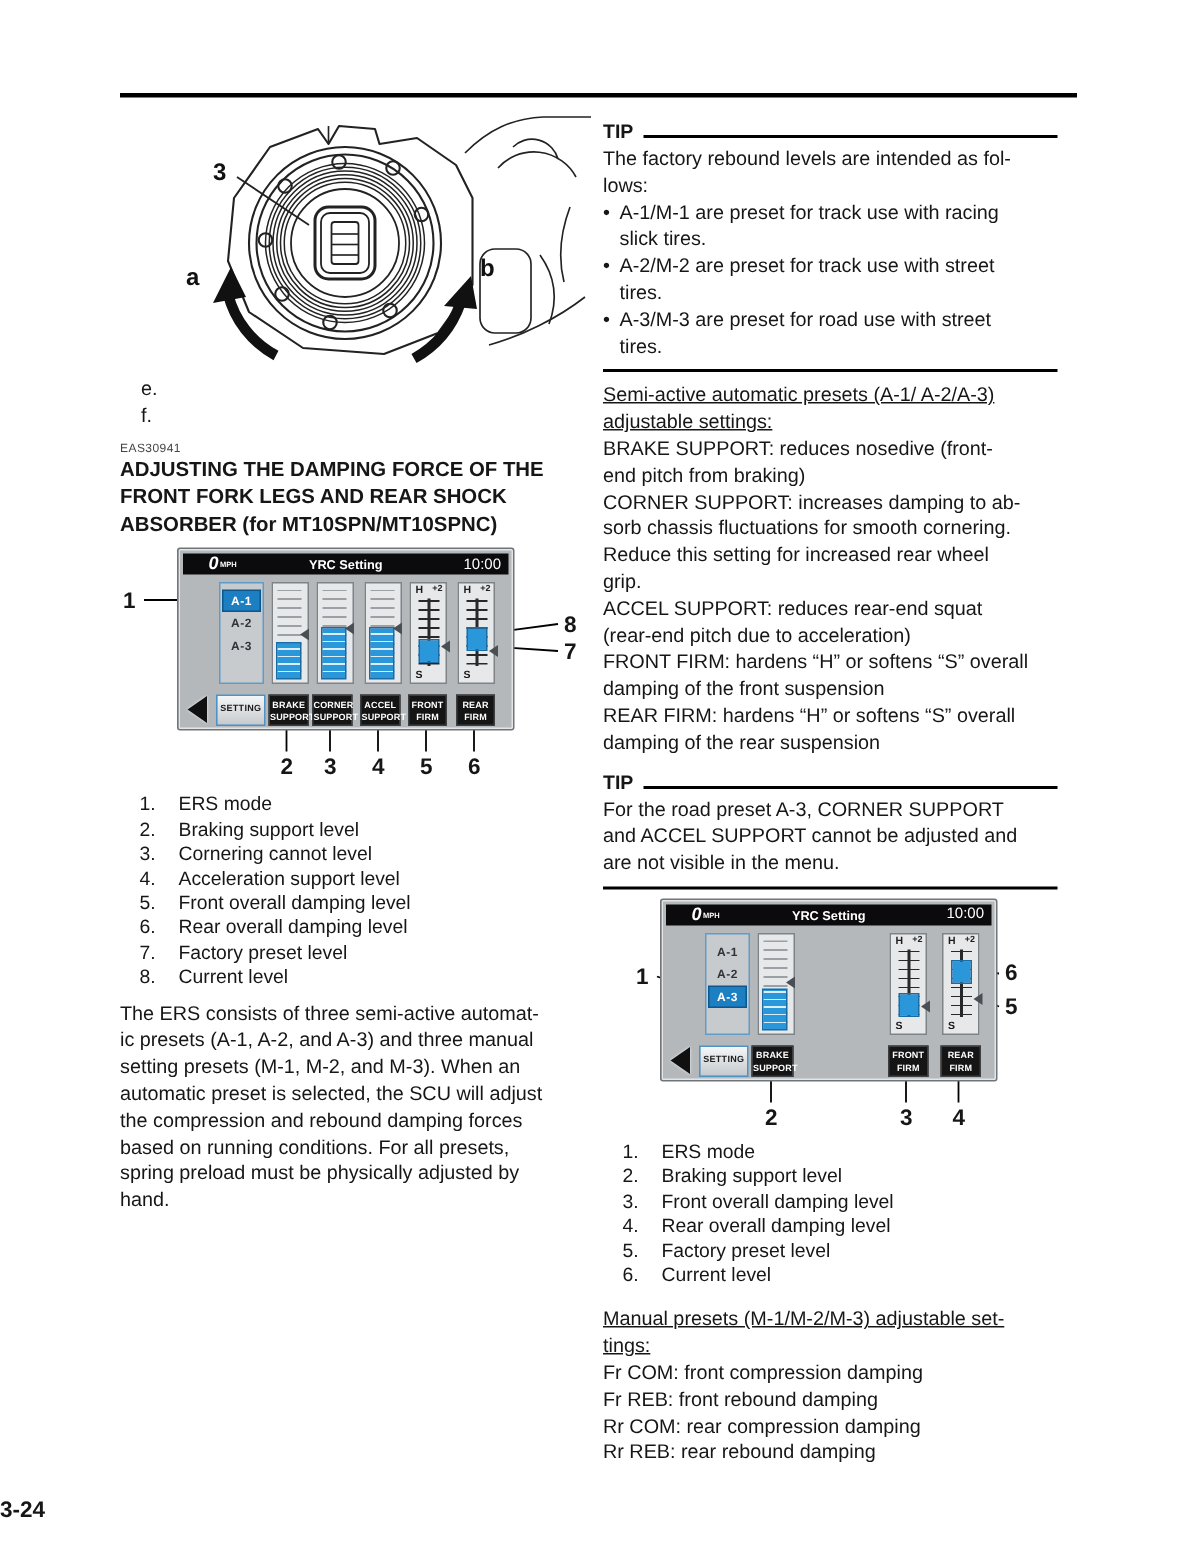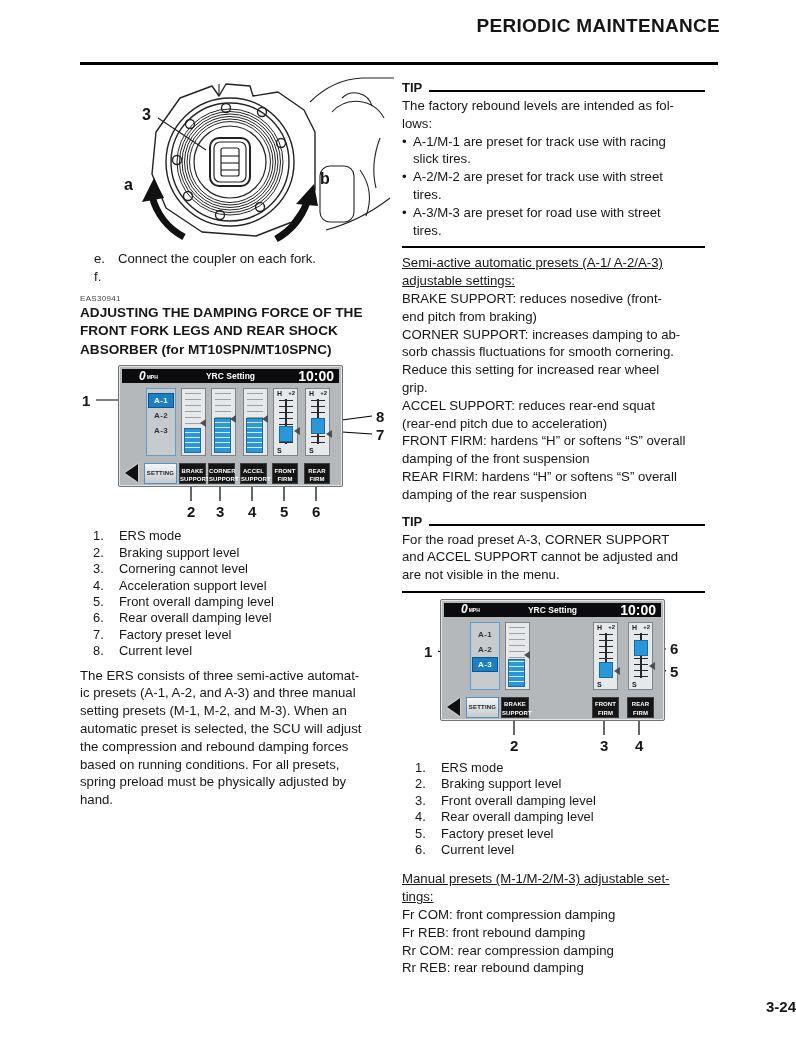--- a/index.html
+++ b/index.html
@@ -3,21 +3,21 @@
 <meta charset="utf-8">
 <style>
   html,body{margin:0;padding:0;background:#e8e8e8;}
   .page{position:relative;width:796px;height:1041px;background:#ffffff;margin:0 auto;
         font-family:"Liberation Sans", sans-serif;color:#161616;overflow:hidden;}
   .header-title{position:absolute;top:15px;right:76px;font-size:19px;font-weight:bold;letter-spacing:.3px;}
   .header-rule{position:absolute;top:62px;left:80px;right:78px;height:3px;background:#000;}
   .col{position:absolute;top:74px;}
   .col-left{left:80px;width:322px;}
   .col-right{left:402px;width:303px;}
-  .page-footer{position:absolute;bottom:26px;left:0;width:100%;text-align:right;font-size:15px;font-weight:bold;}
+  .page-footer{position:absolute;bottom:26px;left:0;width:100%;text-align:left;font-size:15px;font-weight:bold;}
 
   .body-text{font-size:13.2px;line-height:17.8px;white-space:pre-line;}
   .sec-code{font-size:8px;color:#444;margin:8px 0 0 0;letter-spacing:.3px;}
   .sec-title{font-size:13.6px;font-weight:bold;line-height:18.6px;white-space:pre-line;margin:1px 0 6px 0;}
   .underlined{text-decoration:underline;}
 
   .steps{margin:6px 0 2px 0;}
   .step-row{display:flex;font-size:13.2px;line-height:17.8px;}
   .step-m{width:24px;margin-left:14px;flex:none;}
   .step-t{white-space:pre-line;}
@@ -41,21 +41,21 @@
   .co{position:absolute;font-size:15px;font-weight:bold;line-height:15px;}
 
   
   .yrc{position:absolute;width:223px;height:120px;background:#b4b8bb;border:1px solid #70757a;
        box-shadow:inset 0 0 0 1px #e3e5e7;border-radius:2px;}
   .yrc-top{position:absolute;left:3px;right:3px;top:3px;height:14px;background:#0b0b0d;color:#fff;
            display:flex;align-items:center;}
   .spd{margin-left:17px;font-size:12px;font-weight:bold;font-style:italic;line-height:12px;z-index:2;}
   .spd small{font-size:5px;font-style:normal;font-weight:bold;margin-left:1px;vertical-align:1px;}
   .ttl{position:absolute;left:0;right:0;text-align:center;font-size:8.5px;font-weight:bold;}
-  .tm{margin-left:auto;margin-right:5px;font-size:14px;font-weight:bold;z-index:2;}
+  .tm{margin-left:auto;margin-right:5px;font-size:10px;font-weight:normal;z-index:2;}
 
   .mode-panel{position:absolute;top:22px;height:68px;width:30px;background:#c7cbce;
               border:1px solid #5e9cc9;box-sizing:border-box;padding-top:5px;}
   .mode{width:24px;height:13px;margin:0 auto 2px auto;font-size:8px;font-weight:bold;color:#30343a;
         text-align:center;line-height:13px;letter-spacing:.4px;}
   .mode.active{background:#1b7fc2;color:#fff;box-shadow:0 0 0 1px #0d568c;}
 
   .gcol{position:absolute;top:22px;width:25px;height:68px;background:#e6e8ea;border:1px solid #7e8388;
         box-sizing:border-box;}
   .ticks{position:absolute;left:3px;right:4px;top:4px;bottom:3px;
@@ -90,21 +90,20 @@
 
   
   .forkfig svg{display:block;}
   .fork-label{font-family:"Liberation Sans",sans-serif;font-weight:bold;}
 </style>
 </head>
 <body>
 
 <div class="page">
 
-  <div class="header-title">PERIODIC MAINTENANCE</div>
   <div class="header-rule"></div>
 
   <div class="col col-left">
 
     <div class="fig forkfig" style="height:170px;">
       <svg width="316" height="170" viewBox="0 0 316 170">
         <g fill="none" stroke="#222" stroke-width="1.4" stroke-linejoin="round">
 
           <path d="M230,28 C246,12 262,5 282,4 L314,4" stroke-width="1.1"></path>
           <path d="M252,38 a32,32 0 0 1 52,6" stroke-width="1.1"></path>
@@ -158,21 +157,20 @@
           <text x="62" y="46">3</text>
           <text x="44" y="116">a</text>
           <text x="240" y="110">b</text>
         </g>
       </svg>
     </div>
 
     <div class="steps">
       <div class="step-row">
         <span class="step-m">e.</span>
-        <span class="step-t">Connect the coupler on each fork.</span>
       </div>
       <div class="step-row">
         <span class="step-m">f.</span>
       </div>
     </div>
 
     <div class="sec-code">EAS30941</div>
     <div class="sec-title">ADJUSTING THE DAMPING FORCE OF THE
 FRONT FORK LEGS AND REAR SHOCK
 ABSORBER (for MT10SPN/MT10SPNC)</div>

